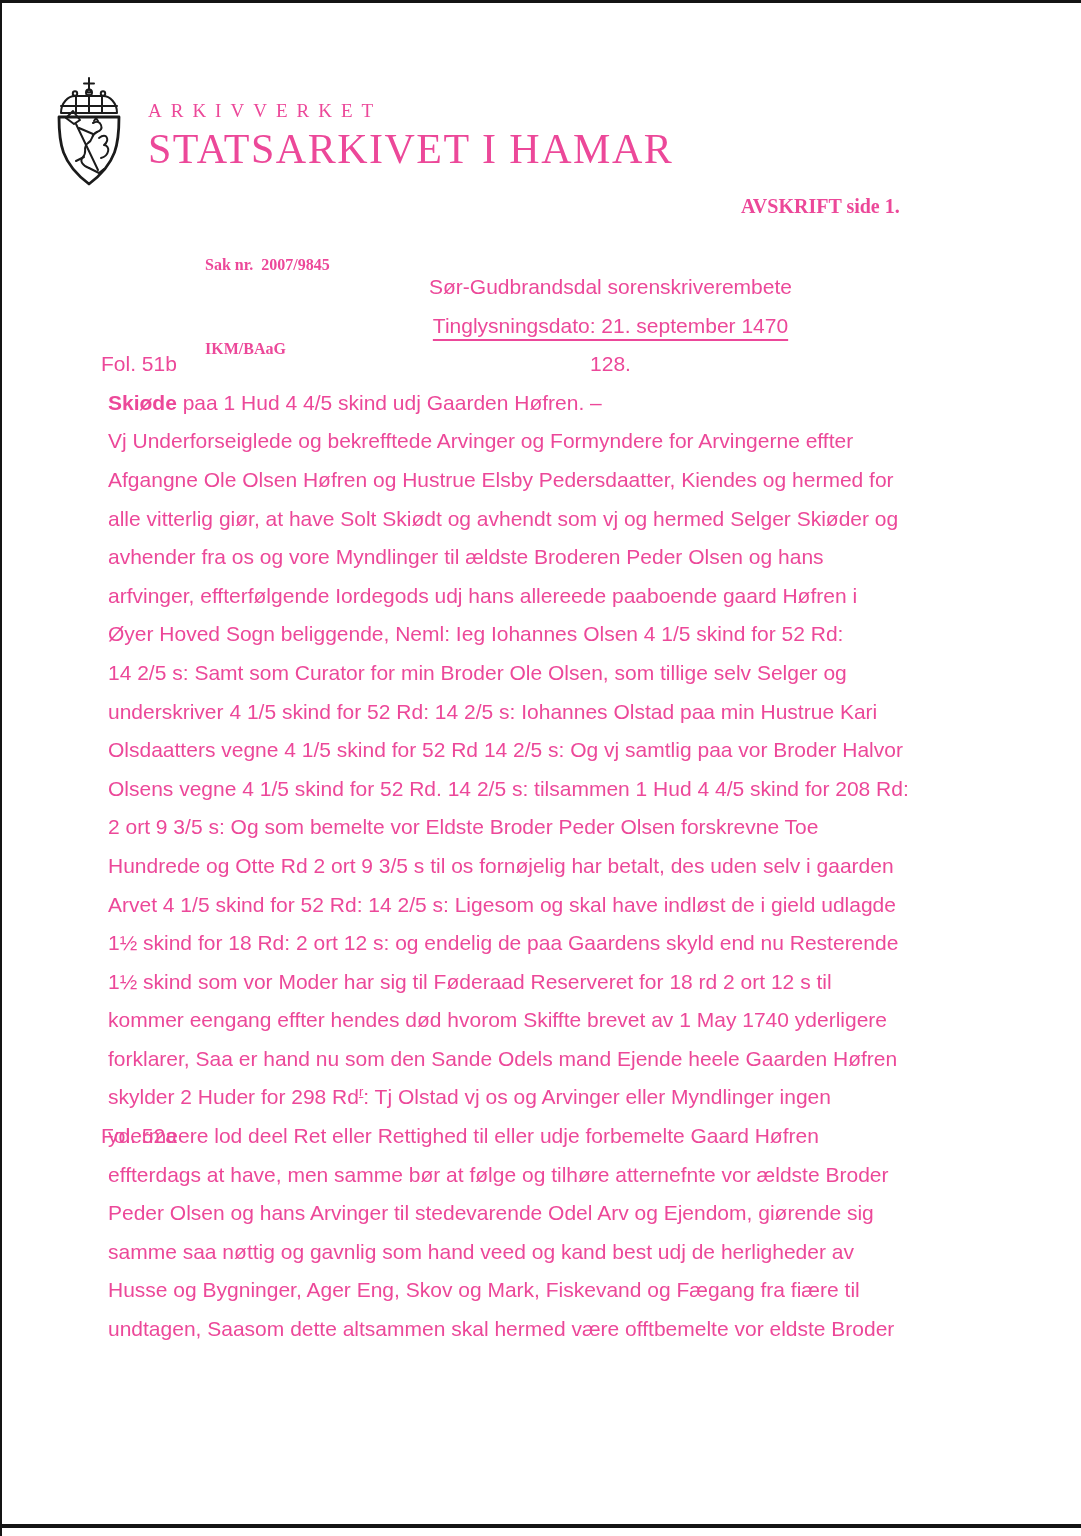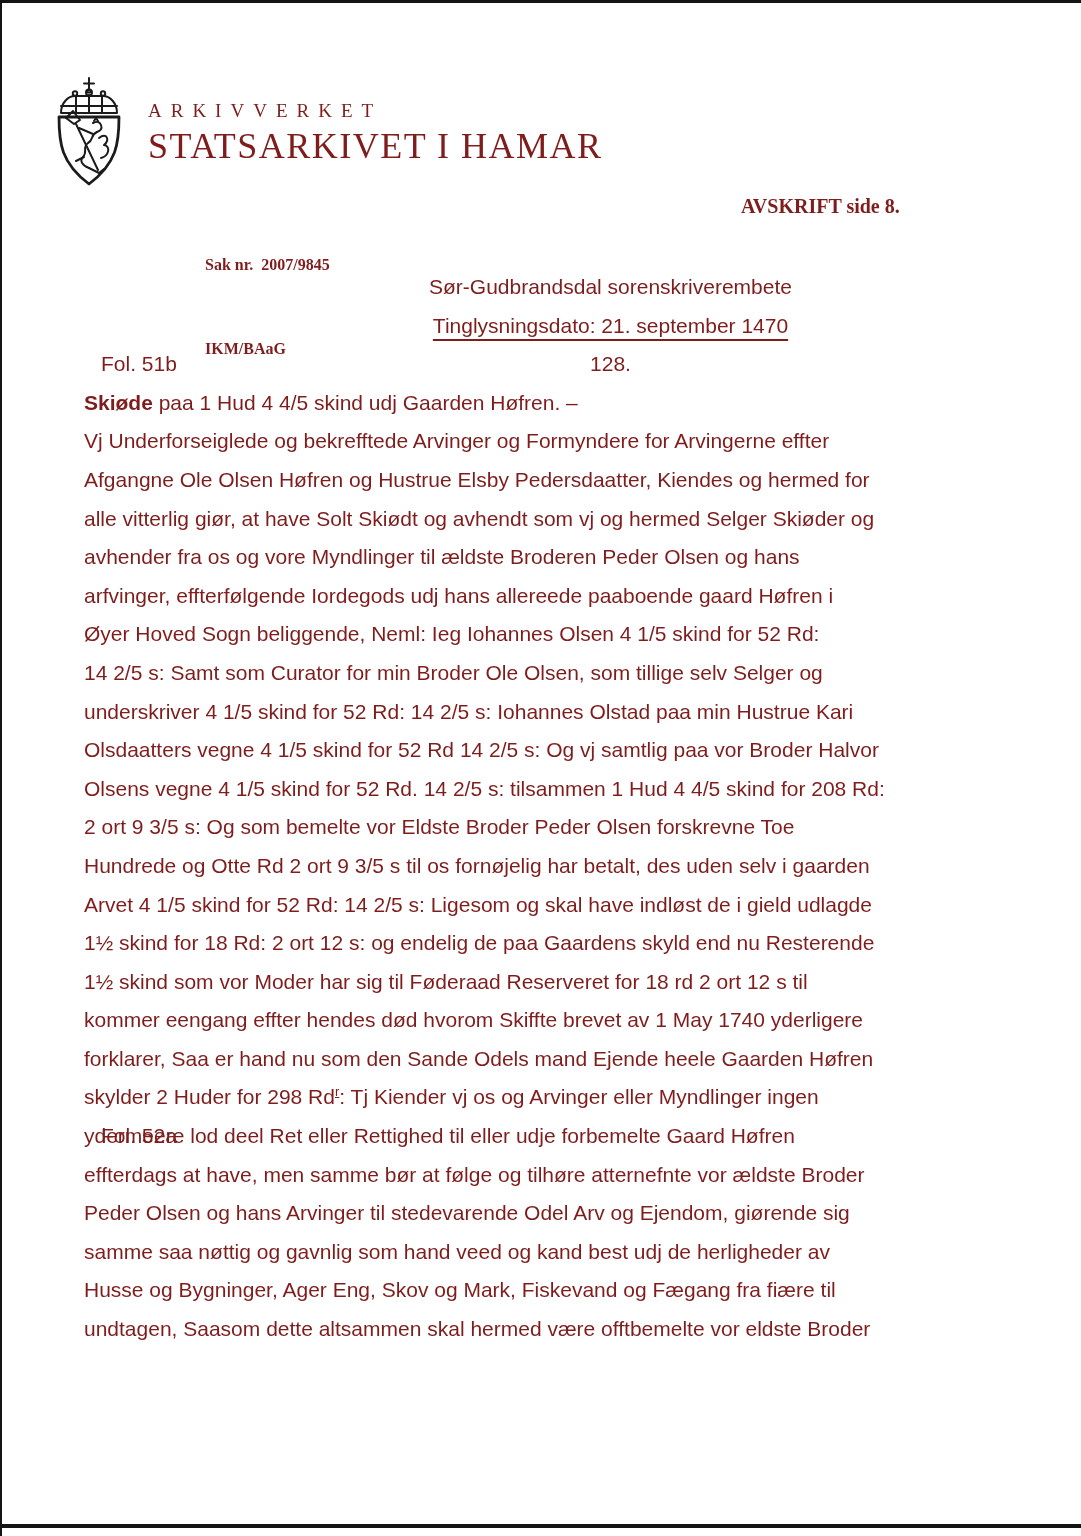--- a/index.html
+++ b/index.html
@@ -1,45 +1,45 @@
 <!DOCTYPE html>
 <html><head>
 <meta charset="utf-8">
 <style>
   html,body{margin:0;padding:0;background:#e8e8e8;}
   .page{
     position:relative;
     width:1081px;height:1536px;
     background:#ffffff;
-    color:#7f1d1d;
+    color:#ec4899;
     font-family:"Liberation Sans",sans-serif;
     overflow:hidden;
     margin:0 auto;
   }
   
   .edge-top{position:absolute;left:0;top:0;width:100%;height:3px;background:#141414;}
   .edge-left{position:absolute;left:0;top:0;width:2px;height:100%;background:#141414;}
   .edge-bottom{position:absolute;left:0;top:1524px;width:100%;height:4px;background:#141414;}
 
   
   .brand{position:absolute;left:46px;top:76px;display:flex;align-items:flex-start;}
   .coat{width:86px;height:112px;flex:0 0 auto;}
   .brand-text{margin-left:16px;padding-top:24px;font-family:"Liberation Serif",serif;}
   .agency{font-size:19px;letter-spacing:9px;white-space:nowrap;}
-  .institution{font-size:36px;letter-spacing:1.5px;margin-top:3px;white-space:nowrap;}
+  .institution{font-size:42px;letter-spacing:1.5px;margin-top:3px;white-space:nowrap;}
 
   .case{position:absolute;left:205px;top:195px;
         font-family:"Liberation Serif",serif;font-weight:bold;font-size:16px;line-height:28px;white-space:pre;}
   .avskrift{position:absolute;left:741px;top:195px;
         font-family:"Liberation Serif",serif;font-weight:bold;font-size:20px;white-space:pre;}
 
   
   .content{position:absolute;left:0;top:268px;width:100%;}
   .row{position:relative;height:38.6px;line-height:38.6px;
-       padding-left:84px;font-size:21px;box-sizing:border-box;white-space:nowrap;}
+       padding-left:108px;font-size:21px;box-sizing:border-box;white-space:nowrap;}
   .row.center{width:1016px;text-align:center;padding-left:205px;}
   .folio{position:absolute;left:101px;top:0;text-align:right;}
   .u{text-decoration:underline;text-decoration-thickness:2px;text-underline-offset:6px;}
   .b{font-weight:bold;}
   sup.r{font-size:13px;vertical-align:super;line-height:0;text-decoration:underline;}
 </style>
 </head>
 <body>
 
 <div class="page">
@@ -76,21 +76,21 @@
       <div class="agency">ARKIVVERKET</div>
       <div class="institution">STATSARKIVET I HAMAR</div>
     </div>
   </div>
 
   <div class="case">
     <div>Sak nr.  2007/9845</div>
     <div>IKM/BAaG</div>
   </div>
 
-  <div class="avskrift">AVSKRIFT side 8.</div>
+  <div class="avskrift">AVSKRIFT side 1.</div>
 
   <div class="content">
       <div class="row center"><span><span>Sør-Gudbrandsdal sorenskriverembete</span></span></div>
       <div class="row center"><span class="u"><span>Tinglysningsdato: 21. september 1470</span></span></div>
       <div class="row center"><span class="folio">Fol. 51b</span><span><span>128.</span></span></div>
       <div class="row"><span><span class="b">Skiøde</span><span> paa 1 Hud 4 4/5 skind udj Gaarden Høfren. –</span></span></div>
       <div class="row"><span><span>Vj Underforseiglede og bekrefftede Arvinger og Formyndere for Arvingerne effter</span></span></div>
       <div class="row"><span><span>Afgangne Ole Olsen Høfren og Hustrue Elsby Pedersdaatter, Kiendes og hermed for</span></span></div>
       <div class="row"><span><span>alle vitterlig giør, at have Solt Skiødt og avhendt som vj og hermed Selger Skiøder og</span></span></div>
       <div class="row"><span><span>avhender fra os og vore Myndlinger til ældste Broderen Peder Olsen og hans</span></span></div>
@@ -100,21 +100,21 @@
       <div class="row"><span><span>underskriver 4 1/5 skind for 52 Rd: 14 2/5 s: Iohannes Olstad paa min Hustrue Kari</span></span></div>
       <div class="row"><span><span>Olsdaatters vegne 4 1/5 skind for 52 Rd 14 2/5 s: Og vj samtlig paa vor Broder Halvor</span></span></div>
       <div class="row"><span><span>Olsens vegne 4 1/5 skind for 52 Rd. 14 2/5 s: tilsammen 1 Hud 4 4/5 skind for 208 Rd:</span></span></div>
       <div class="row"><span><span>2 ort 9 3/5 s: Og som bemelte vor Eldste Broder Peder Olsen forskrevne Toe</span></span></div>
       <div class="row"><span><span>Hundrede og Otte Rd 2 ort 9 3/5 s til os fornøjelig har betalt, des uden selv i gaarden</span></span></div>
       <div class="row"><span><span>Arvet 4 1/5 skind for 52 Rd: 14 2/5 s: Ligesom og skal have indløst de i gield udlagde</span></span></div>
       <div class="row"><span><span>1½ skind for 18 Rd: 2 ort 12 s: og endelig de paa Gaardens skyld end nu Resterende</span></span></div>
       <div class="row"><span><span>1½ skind som vor Moder har sig til Føderaad Reserveret for 18 rd 2 ort 12 s til</span></span></div>
       <div class="row"><span><span>kommer eengang effter hendes død hvorom Skiffte brevet av 1 May 1740 yderligere</span></span></div>
       <div class="row"><span><span>forklarer, Saa er hand nu som den Sande Odels mand Ejende heele Gaarden Høfren</span></span></div>
-      <div class="row"><span><span>skylder 2 Huder for 298 Rd</span><sup class="r">r</sup><span>: Tj Kiender vj os og Arvinger eller Myndlinger ingen</span></span></div>
+      <div class="row"><span><span>skylder 2 Huder for 298 Rd</span><sup class="r">r</sup><span>: Tj Olstad vj os og Arvinger eller Myndlinger ingen</span></span></div>
       <div class="row"><span class="folio">Fol. 52a</span><span><span>ydermeere lod deel Ret eller Rettighed til eller udje forbemelte Gaard Høfren</span></span></div>
       <div class="row"><span><span>effterdags at have, men samme bør at følge og tilhøre atternefnte vor ældste Broder</span></span></div>
       <div class="row"><span><span>Peder Olsen og hans Arvinger til stedevarende Odel Arv og Ejendom, giørende sig</span></span></div>
       <div class="row"><span><span>samme saa nøttig og gavnlig som hand veed og kand best udj de herligheder av</span></span></div>
       <div class="row"><span><span>Husse og Bygninger, Ager Eng, Skov og Mark, Fiskevand og Fægang fra fiære til</span></span></div>
       <div class="row"><span><span>undtagen, Saasom dette altsammen skal hermed være offtbemelte vor eldste Broder</span></span></div>
     </div>
 
 </div>
 

